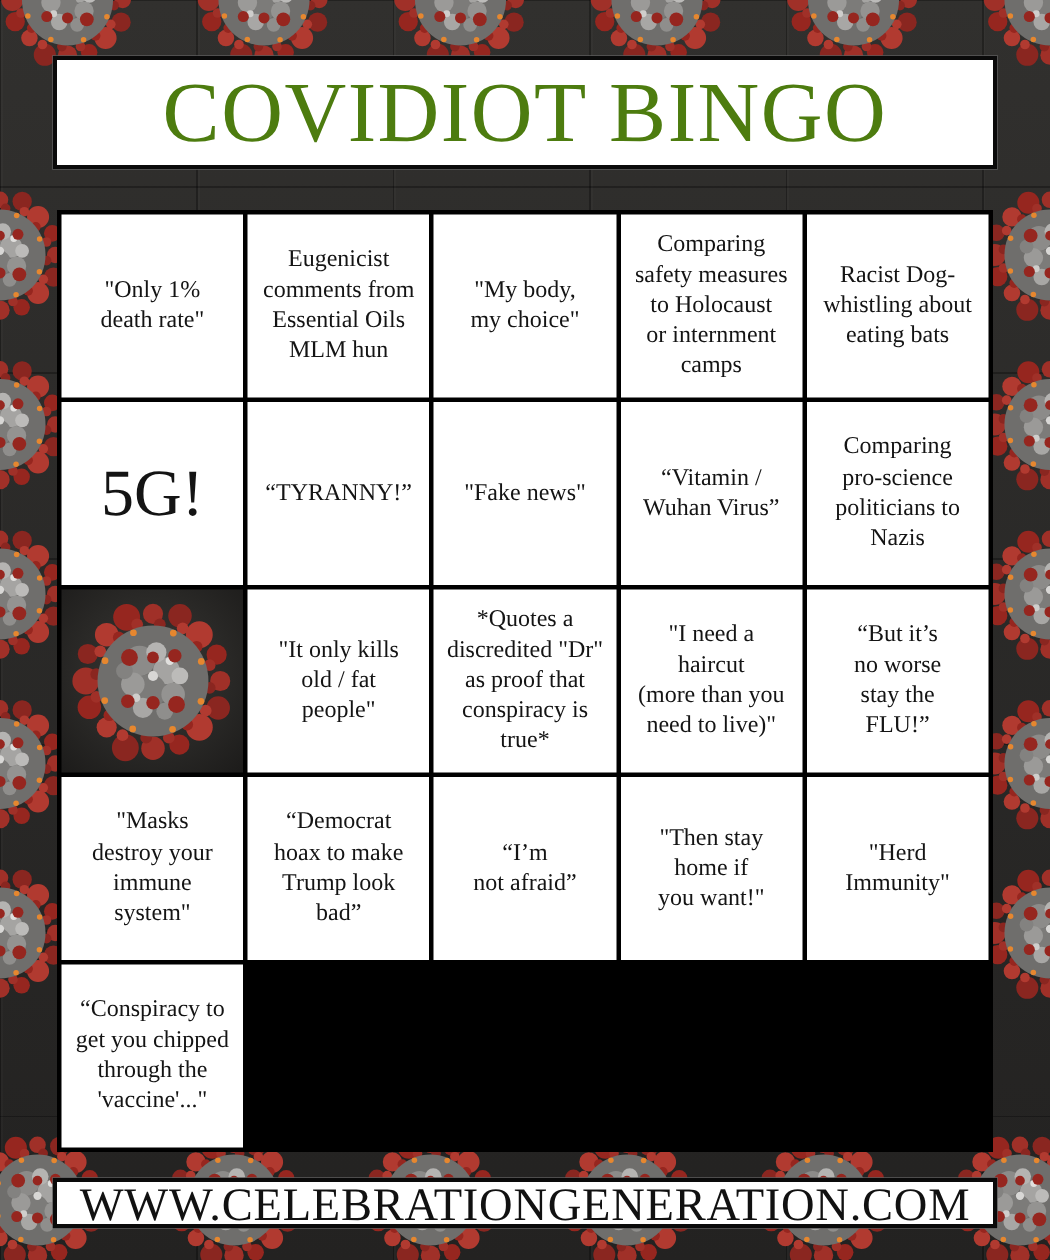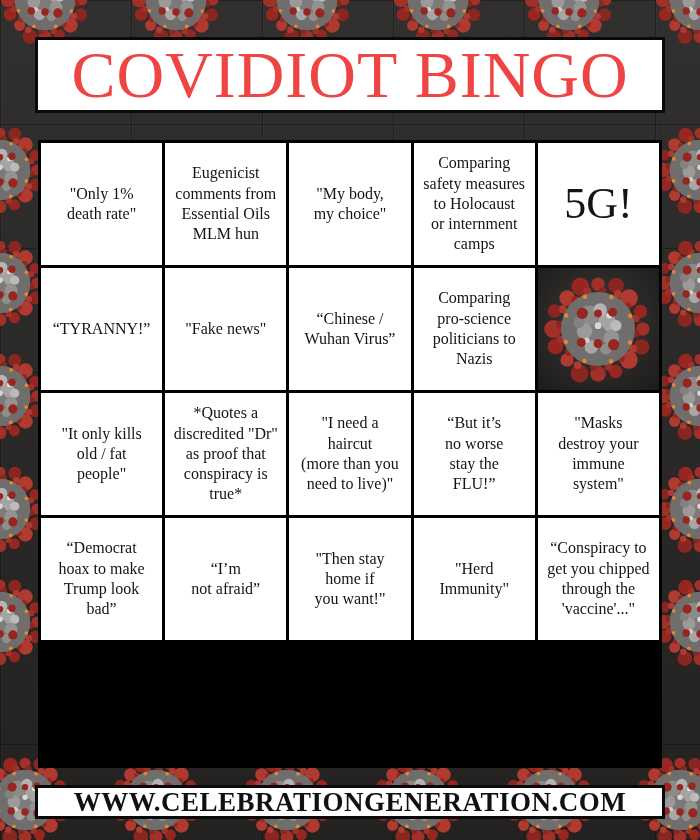--- a/index.html
+++ b/index.html
@@ -15,25 +15,25 @@
   .bg-layer{position:absolute;inset:0;z-index:0;}
   .virus-wrap{position:absolute;}
   .banner{
     position:absolute;left:35px;width:630px;z-index:2;box-sizing:border-box;
     background:#ffffff;border:3px solid #0a0a0a;
     display:flex;align-items:center;justify-content:center;
   }
   .title-banner{top:37px;height:76px;}
   .footer-banner{top:785px;height:34px;}
   .title-text{
-    margin:0;font-weight:normal;font-size:66px;letter-spacing:1px;
-    color:#ef4444;line-height:1;white-space:nowrap;
+    margin:0;font-weight:normal;font-size:57px;letter-spacing:1px;
+    color:#4d7c0f;line-height:1;white-space:nowrap;
   }
   .footer-text{
-    margin:0;font-weight:bold;font-size:27px;letter-spacing:0.5px;
+    margin:0;font-weight:normal;font-size:31px;letter-spacing:0.5px;
     color:#111;line-height:1;white-space:nowrap;
   }
   .grid{
     position:absolute;left:38px;top:140px;width:624px;height:628px;z-index:2;
     box-sizing:border-box;background:#000;border:3px solid #000;
     display:grid;grid-template-columns:repeat(5,1fr);grid-template-rows:repeat(5,1fr);gap:3px;
   }
   .cell{
     background:#fff;display:flex;align-items:center;justify-content:center;
     text-align:center;color:#141414;padding:2px;overflow:hidden;box-sizing:border-box;
@@ -1435,31 +1435,36 @@
         <span class="cell-text">"My body,
 my choice"</span>
       </div>
       <div class="cell">
         <span class="cell-text">Comparing
 safety measures
 to Holocaust
 or internment
 camps</span>
       </div>
+      <div class="cell">
+        <span class="cell-text">Racist Dog-
+whistling about
+eating bats</span>
+      </div>
       <div class="cell large">
         <span class="cell-text">5G!</span>
       </div>
       <div class="cell">
         <span class="cell-text">“TYRANNY!”</span>
       </div>
       <div class="cell">
         <span class="cell-text">"Fake news"</span>
       </div>
       <div class="cell">
-        <span class="cell-text">“Chinese /
+        <span class="cell-text">“Vitamin /
 Wuhan Virus”</span>
       </div>
       <div class="cell">
         <span class="cell-text">Comparing
 pro-science
 politicians to
 Nazis</span>
       </div>
       <div class="cell free">
         <svg viewBox="0 0 100 100" width="112" height="112">

